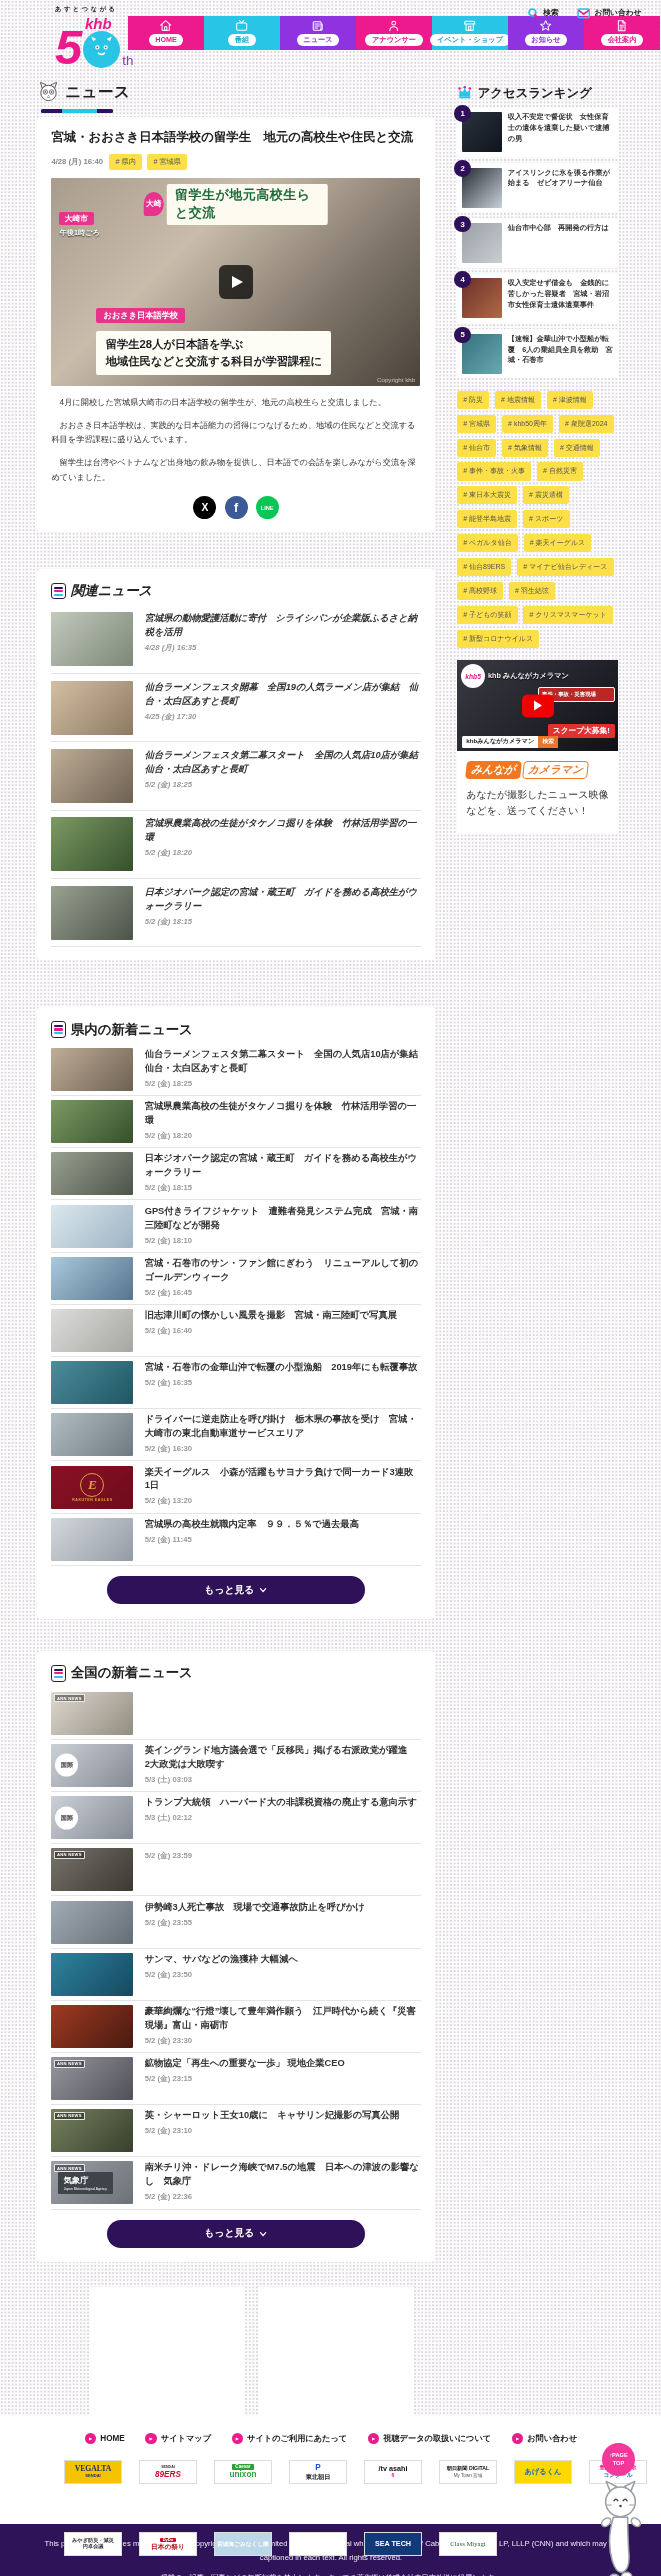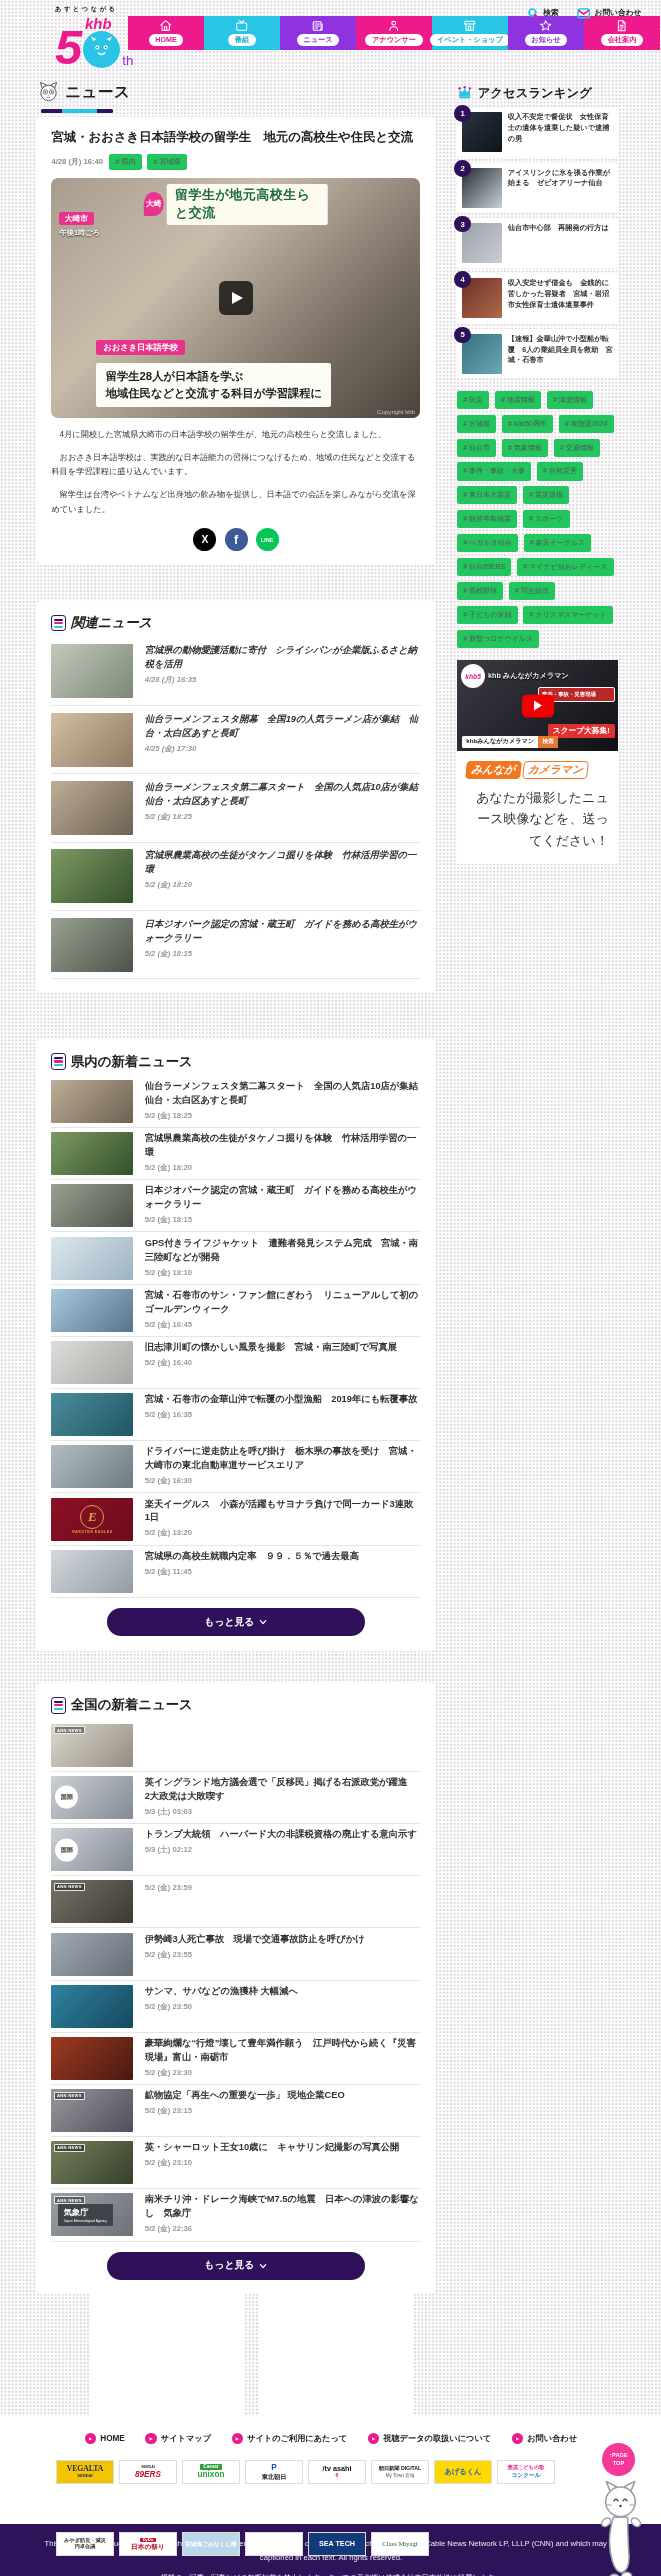--- a/index.html
+++ b/index.html
@@ -39,22 +39,22 @@
   .title-underline { margin-top:4.1px; margin-left:4.1px; width:72px; height:3.6px; border-radius:1.5px;
     background:linear-gradient(90deg,#2E1358 0 29%,#29C5E6 29% 78%,#2E1358 78% 100%); }
   
   #main { position:absolute; left:37px; top:117px; width:398px; }
   #side { position:absolute; left:457px; top:83px; width:161px; }
   .card { background:#fff; border-radius:4.1px; padding:12.4px 14.4px; margin-bottom:37px; }
   
   #article-title { font-size:12.4px; font-weight:bold; color:#222; line-height:1.4; }
   .meta-row { display:flex; align-items:center; gap:6.2px; margin-top:7.2px; }
   .date { font-size:7.7px; font-weight:bold; color:#8a8a8a; }
-  .tag { display:inline-block; background:#22c55e; color:#555; font-size:7.2px; padding:3.1px 6.2px; border-radius:2.1px; margin-right:5.2px; cursor:pointer;}
-  .video { position:relative; width:369px; height:240px; margin-top:8.2px; border-radius:7px; overflow:hidden;
+  .tag { display:inline-block; background:#fde047; color:#555; font-size:7.2px; padding:3.1px 6.2px; border-radius:2.1px; margin-right:5.2px; cursor:pointer;}
+  .video { position:relative; width:369px; height:208px; margin-top:8.2px; border-radius:1px; overflow:hidden;
     background:linear-gradient(135deg,#a89c8e 0%,#c9bcab 35%,#7e7468 70%,#4a423a 100%); cursor:pointer;}
   .v-topbar { position:absolute; top:5.2px; left:50%; transform:translateX(-50%); display:flex; align-items:center; gap:3.1px; }
   .v-badge { width:24px; height:24px; border-radius:50% 50% 50% 12%; background:#E8338C; color:#fff; font-size:7.7px; font-weight:bold;
     display:flex; align-items:center; justify-content:center; line-height:1.05; text-align:center; padding:1px;}
   .v-headline { background:#fdfbef; color:#1C6B3C; font-size:13px; font-weight:bold; padding:2.6px 8.2px; border-radius:2.1px; letter-spacing:0.5px;}
   .v-loc { position:absolute; left:7.2px; top:34px; background:#E8338C; color:#fff; font-size:7.7px; font-weight:bold; padding:1.5px 6.2px; border-radius:2.1px;}
   .v-time { position:absolute; left:8.2px; top:50px; color:#fff; font-size:7.2px; font-weight:bold; text-shadow:0 0.5px 1.5px rgba(0,0,0,.8);}
   .v-school { position:absolute; left:45px; bottom:63px; background:#E8338C; color:#fff; font-size:8.2px; font-weight:bold; padding:2.1px 7.2px; border-radius:2.1px;}
   .v-cap { position:absolute; left:45px; bottom:11.3px; background:#fdfdf6; border-radius:2.1px; padding:5.2px 9.3px; }
   .v-cap div { font-size:11.3px; font-weight:bold; color:#1d1d1d; line-height:1.5; }
@@ -113,30 +113,30 @@
   .yt-search { position:absolute; left:5.2px; bottom:3.1px; background:#fff; border-radius:1.5px; display:flex; align-items:center; overflow:hidden;}
   .yt-search .q { font-size:6.2px; font-weight:bold; color:#222; padding:1.5px 4.1px;}
   .yt-search .b { font-size:5.7px; font-weight:bold; color:#fff; background:#E8762C; padding:2.1px 4.1px;}
   .yt-play { position:absolute; left:50%; top:50%; transform:translate(-50%,-50%); width:32px; height:23px; border-radius:5.2px;
     background:#F00000; display:flex; align-items:center; justify-content:center;}
   .yt-play .play-tri { border-width:5.2px 0 5.2px 8.8px; margin-left:1.5px;}
   .camera-card { background:#fff; padding:10.3px 9.3px 13.4px; }
   .cam-logo { display:flex; gap:2.1px; transform:skewX(-6deg); margin-bottom:7.2px;}
   .cam-l { background:#F07820; color:#fff; font-size:10.8px; font-weight:bold; font-style:italic; padding:2.1px 5.2px; border-radius:4.1px;}
   .cam-r { background:#fff; color:#F07820; border:1.5px solid #F07820; font-size:10.8px; font-weight:bold; font-style:italic; padding:0.5px 4.1px; border-radius:4.1px;}
-  .cam-text { font-size:13px; color:#333; line-height:1.65;text-align:right; }
+  .cam-text { font-size:10px; color:#333; line-height:1.65; }
   
   .ad { position:absolute; top:2287px; width:155px; height:129px; background:#fff; }
   #ad1 { left:89px; } #ad2 { left:259px; }
   .footer-white { position:absolute; left:0; top:2416px; width:662px; height:108px; background:#fff; }
   #footer-links { position:absolute; left:0; top:2433px; width:662px; display:flex; justify-content:center; gap:20.6px; z-index:2;}
   .f-link { display:flex; align-items:center; gap:4.1px; font-size:8.2px; font-weight:bold; color:#222; cursor:pointer;}
   .f-arrow { width:11.3px; height:11.3px; border-radius:50%; background:#EC1A8D; color:#fff; font-size:4.1px;
     display:flex; align-items:center; justify-content:center; }
-  .banner-row { position:absolute; left:56px; display:flex; gap:5px; z-index:2;}
+  .banner-row { position:absolute; left:64px; display:flex; gap:17px; z-index:2;}
   #banners1 { top:2460px; } #banners2 { top:2488px;margin-top:44px; }
   .banner { width:58px; height:24px; border:0.5px solid #ddd; display:flex; flex-direction:column; align-items:center;
     justify-content:center; gap:0.5px; overflow:hidden; cursor:pointer; line-height:1.15;}
   .banner span { white-space:nowrap; }
   .pagetop { position:absolute; left:602px; top:2443px; width:33px; height:33px; border-radius:50%; background:#F5379A;
     color:#fff; font-size:5.7px; font-weight:bold; display:flex; flex-direction:column; align-items:center; justify-content:center;
     z-index:8; cursor:pointer; line-height:1.3;}
   .mascot { position:absolute; left:597px; top:2479px; z-index:7; }
   .dark-footer { position:absolute; left:0; top:2524px; width:662px; height:100px; background:#2E1358; color:#EFEAF5; z-index:1;}
   .dark-footer .inner { width:577px; margin:0 auto; padding-top:13.4px; text-align:center; }

